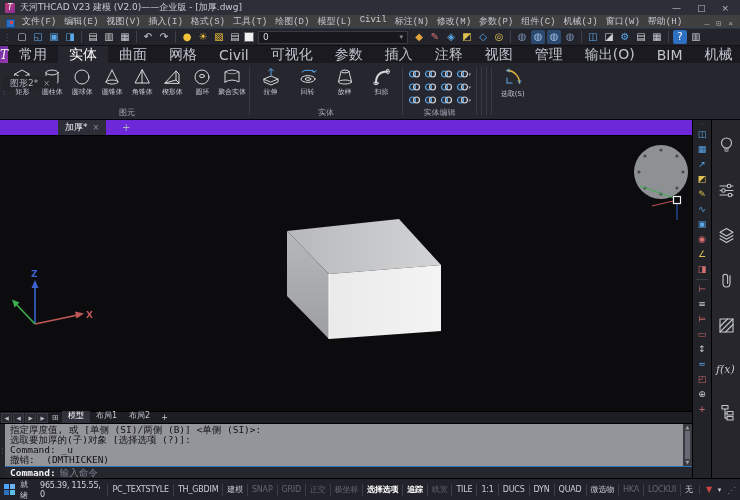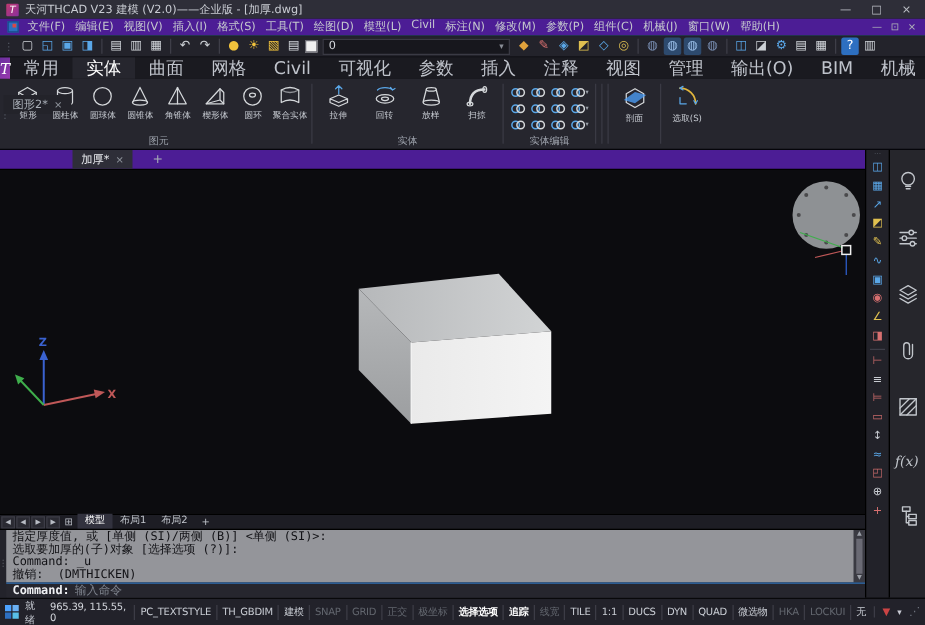--- a/index.html
+++ b/index.html
@@ -9,21 +9,21 @@
     font-family:"DejaVu Sans", sans-serif; background:#0c0c0f; color:#c8cbd2;
     -webkit-font-smoothing:antialiased;
   }
   
   .titlebar{height:15px;background:#2e2e38;display:flex;align-items:center;padding:0 5px;gap:5px;font-size:9px;color:#c9ccd3;}
   .app-badge{width:10px;height:10px;background:linear-gradient(135deg,#c03a6e,#8a2f9e);color:#fff;font-size:8px;line-height:10px;text-align:center;font-style:italic;border-radius:1px;flex:0 0 auto;}
   .title-text{white-space:nowrap;overflow:hidden;}
   .win-controls{margin-left:auto;display:flex;gap:16px;font-size:9px;color:#b9bcc3;padding-right:6px;}
   .win-controls span{cursor:default;}
   
-  .menubar{height:14px;background:#4c1d95;border-bottom:1px solid #22344e;display:flex;align-items:center;font-size:9px;color:#c4c7ce;padding:0 3px;}
+  .menubar{height:14px;background:#404040;border-bottom:1px solid #22344e;display:flex;align-items:flex-end;font-size:9px;color:#c4c7ce;padding:0 3px;font-family:Liberation Mono, monospace;}
   .doc-badge{width:9px;height:9px;background:#2d6fc0;border:1px solid #164a8a;margin:0 3px;flex:0 0 auto;position:relative;}
   .doc-badge::after{content:"";position:absolute;right:1px;top:1px;width:3px;height:3px;background:#d84848;}
   .menu-item{padding:0 4px;white-space:nowrap;}
   .child-controls{margin-left:auto;display:flex;gap:7px;font-size:8px;color:#aeb1b8;padding-right:4px;}
   
   .toolbar{height:17px;background:#23232b;display:flex;align-items:center;padding:0 3px;gap:2px;font-size:10px;border-bottom:1px solid #101016;}
   .tgrip{color:#585e68;font-size:8px;margin-right:2px;}
   .tbi{width:14px;height:14px;line-height:14px;text-align:center;border-radius:2px;flex:0 0 auto;}
   .tsep{width:1px;height:12px;background:#3e3e48;margin:0 2px;flex:0 0 auto;}
   .swatch{width:10px;height:10px;border:1px solid #6a6a72;flex:0 0 auto;}
@@ -47,21 +47,21 @@
   .rlabel{font-size:7.5px;color:#c6cad1;white-space:nowrap;transform:scale(.92);transform-origin:center top;}
   .plabel{height:13px;text-align:center;font-size:8px;color:#9ea3ad;line-height:13px;}
   .vsep{width:1px;background:#3a3a44;margin:4px 2px;}
   .boolgrid{display:grid;grid-template-columns:repeat(4,15px);grid-auto-rows:12px;gap:1px 1px;padding:5px 3px 0 3px;}
   .bool-op{display:flex;align-items:center;}
   .bool-op svg circle{fill:none;stroke-width:1.2;}
   .bcv{font-size:5px;color:#9aa0a8;}
   
   .mainrow{display:flex;height:358px;}
   .leftcol{width:692px;display:flex;flex-direction:column;}
-  .doctabs{height:16px;background:#4c1d95;display:flex;align-items:flex-end;gap:12px;padding-left:3px;border-bottom:1px solid #000;}
+  .doctabs{height:16px;background:#6d28d9;display:flex;align-items:flex-end;gap:12px;padding-left:3px;border-bottom:1px solid #000;}
   .dtab{height:15px;display:flex;align-items:center;gap:5px;padding:0 7px;font-size:9px;color:#aab0b8;background:#23232a;}
   .dtab.active{background:#2e2e38;color:#e9ebef;margin-top:44px;}
   .dclose{font-size:8px;color:#8d929a;}
   .dplus{height:15px;width:16px;display:flex;align-items:center;justify-content:center;font-size:10px;color:#aab0b8;}
   
   .canvas{height:275px;background:#0c0c0f;position:relative;overflow:hidden;}
   .canvas svg{position:absolute;left:0;top:0;}
   
   .modelbar{height:12px;background:#1d1d24;display:flex;align-items:center;font-size:8px;color:#c3c7ce;gap:1px;padding-left:1px;border-top:1px solid #000;}
   .mnav{width:11px;height:10px;background:#2a2a32;border:1px solid #3c3c46;font-size:5.5px;display:flex;align-items:center;justify-content:center;color:#b8bcc4;}
@@ -443,34 +443,20 @@
     <div class="vsep"></div>
 
     <div class="panel">
       <div class="plabel"></div>
     </div>
     <div class="vsep"></div>
     <div class="panel">
       <div class="plabel"></div>
     </div>
     <div class="vsep"></div>
-    <div class="panel">
-      <div class="pitems">
-        <div class="ritem wide">
-          <span class="ricon">
-              <svg width="24" height="24">
-                <path d="M5 9 L12 5 L19 9 L19 16 L12 20 L5 16 Z"></path>
-                <polygon points="3,14 12,7.5 21,10 12,16.5" style="fill:#4da3ff;stroke:none" opacity=".75"></polygon>
-              </svg>
-            </span>
-          <span class="rlabel">剖面</span>
-        </div>
-      </div>
-      <div class="plabel"></div>
-    </div>
     <div class="vsep"></div>
     <div class="panel">
       <div class="pitems">
         <div class="ritem wide">
           <span class="ricon">
               <svg width="24" height="24">
                 <path d="M6 4.5 a12.5 12.5 0 0 1 12.5 12.5" style="stroke:#e0b43c;stroke-width:1.4"></path>
                 <path d="M6 17 h5 M6 12 v5" style="stroke:#5aa7e8"></path>
                 <path d="M6 4.5 l2.4 -1.4 M6 4.5 l2.4 1.4 M18.5 17 l-1.4 -2.4 M18.5 17 l1.4 -2.4" style="stroke:#5aa7e8"></path>
               </svg>

